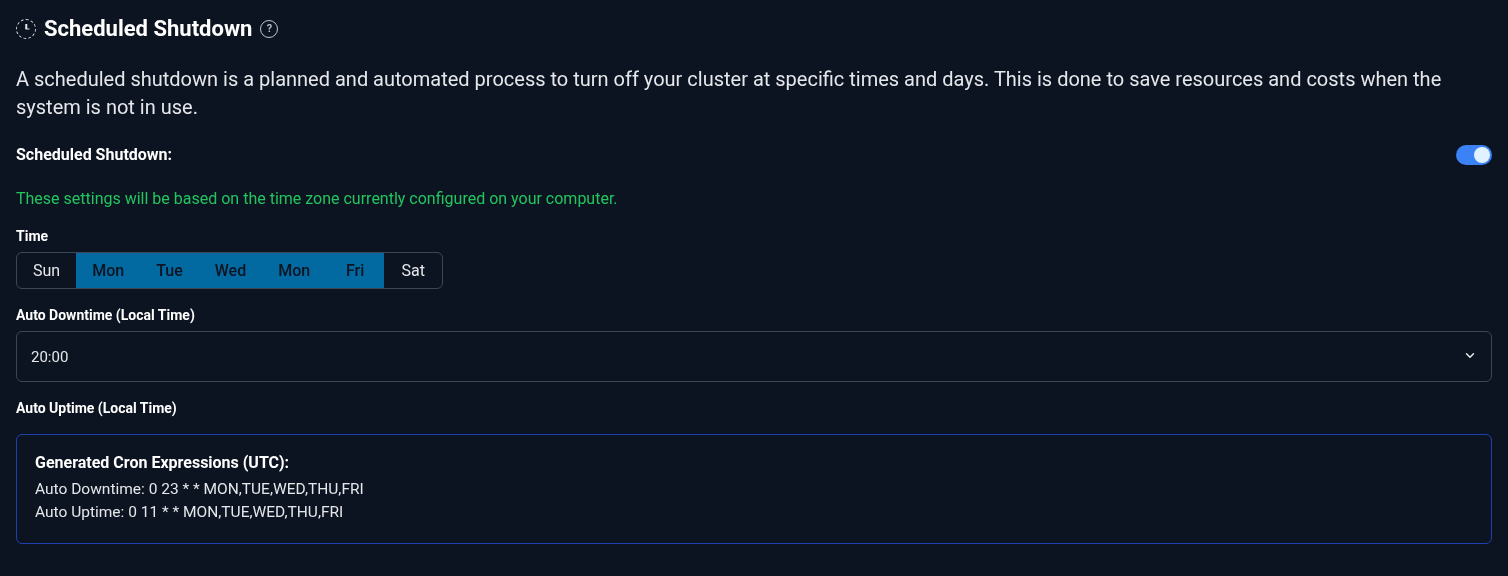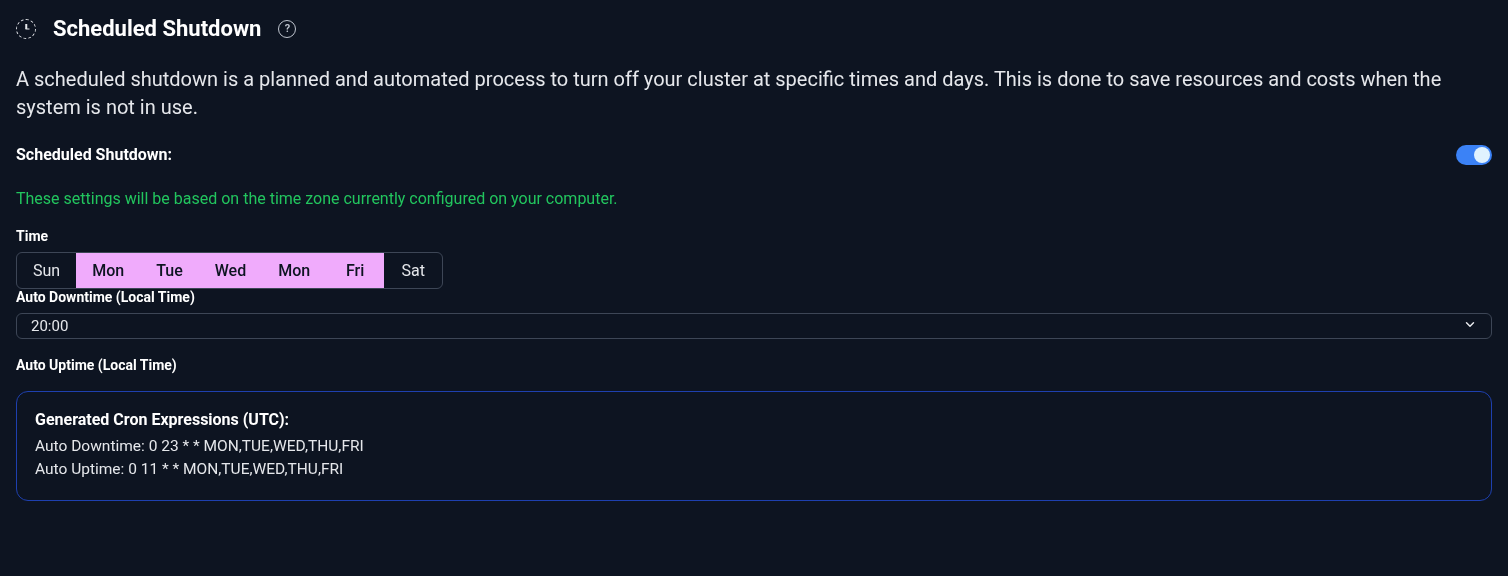--- a/index.html
+++ b/index.html
@@ -11,21 +11,21 @@
       background-color: #0d1421;
       color: #e5e7eb;
       font-family: -apple-system, BlinkMacSystemFont, "Segoe UI", Roboto, Helvetica, Arial, sans-serif;
       font-size: 16px;
       padding: 16px;
       width: 1508px;
     }
     .header-row {
       display: flex;
       align-items: center;
-      gap: 17px;
+      gap: 8px;
       margin-bottom: 24px;
     }
     .clock-icon {
       width: 20px;
       height: 20px;
       border: 1.5px dashed #e5e7eb;
       border-radius: 50%;
       position: relative;
       flex-shrink: 0;
     }
@@ -111,45 +111,46 @@
       font-weight: 700;
       color: #ffffff;
       font-size: 14px;
       margin-bottom: 8px;
     }
     .days-group {
       display: inline-flex;
       border: 1px solid #3d4656;
       border-radius: 6px;
       overflow: hidden;
+      margin-bottom: 18px;
     }
     .day-btn {
       background: transparent;
       border: none;
       color: #e5e7eb;
       font-size: 16px;
       padding: 8px 16px;
       cursor: pointer;
       font-family: inherit;
       min-width: 58px;
     }
     .day-btn.active {
-      background: #f0abfc;
+      background: #0369a1;
       color: #0d1421;
       font-weight: 500;
     }
     .field-group {
       margin-bottom: 18px;
     }
     .select-wrap {
       position: relative;
       border: 1px solid #3d4656;
       border-radius: 6px;
       background: #0d1421;
-      height: 26px;
+      height: 51px;
       display: flex;
       align-items: center;
       padding: 0 14px;
       cursor: pointer;
     }
     .select-value {
       color: #e5e7eb;
       font-size: 15px;
     }
     .select-chevron {
@@ -159,21 +160,21 @@
       transform: translateY(-50%);
       pointer-events: none;
     }
     .select-chevron svg {
       width: 14px;
       height: 14px;
       stroke: #e5e7eb;
     }
     .cron-box {
       border: 1px solid #1e40af;
-      border-radius: 12px;
+      border-radius: 6px;
       padding: 18px;
       margin-top: 4px;
     }
     .cron-title {
       font-weight: 700;
       color: #ffffff;
       font-size: 16px;
       margin-bottom: 6px;
     }
     .cron-line {

